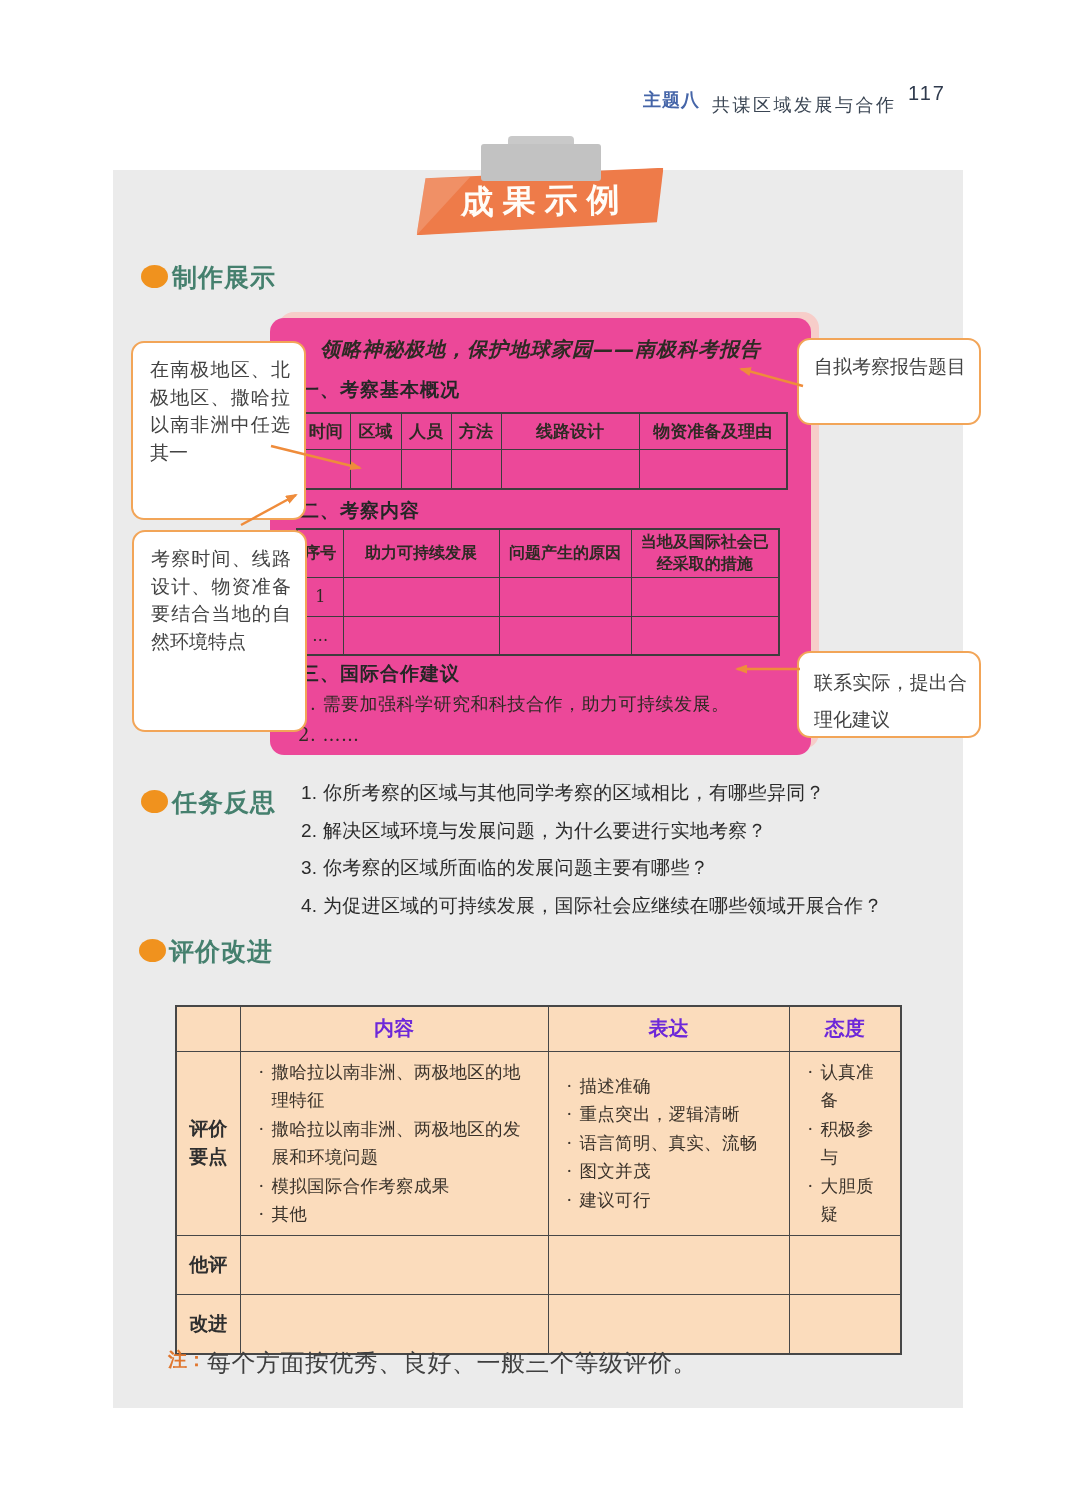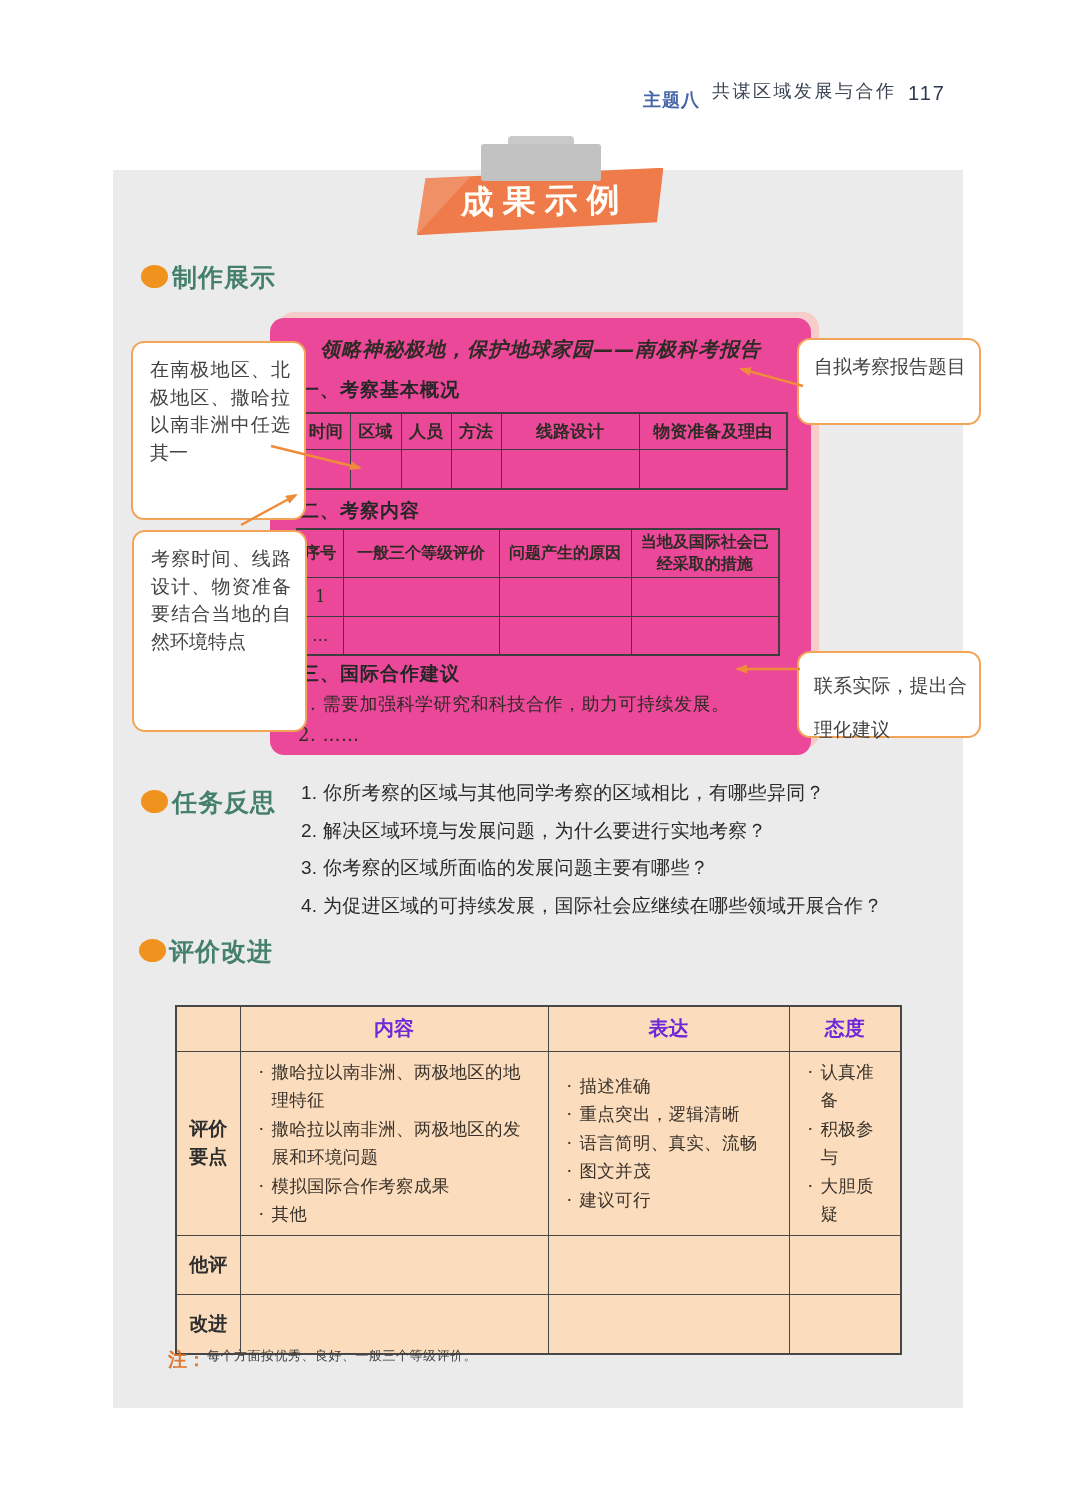--- a/index.html
+++ b/index.html
@@ -1,21 +1,21 @@
 <!DOCTYPE html>
 <html><head>
 <meta charset="utf-8">
 <style>
   html,body{margin:0;padding:0;background:#fff;}
   .page{position:relative;width:1077px;height:1508px;background:#fff;overflow:hidden;
         font-family:"Liberation Sans",sans-serif;border-radius:17px;}
 
   
   .topic-label{position:absolute;left:643px;top:88px;font-size:18px;font-weight:700;color:#4565a8;letter-spacing:1px;}
-  .topic-title{position:absolute;left:712px;top:79px;font-size:18px;color:#3a4553;letter-spacing:2.5px;}
+  .topic-title{position:absolute;left:712px;top:93px;font-size:18px;color:#3a4553;letter-spacing:2.5px;}
   .page-number{position:absolute;left:908px;top:82px;font-size:20px;color:#2f3a4d;letter-spacing:2px;}
 
   
   .panel{position:absolute;left:113px;top:170px;width:850px;height:1238px;background:#ebebeb;}
 
   
   .banner{position:absolute;left:416px;top:170px;width:248px;height:63px;background:#ee7b49;
           clip-path:polygon(4% 10%,100% 0%,97% 86%,0% 100%);transform:rotate(-1deg);}
   .banner::before{content:"";position:absolute;inset:0;background:rgba(255,255,255,.16);
           clip-path:polygon(4% 10%,22% 9%,0% 100%);}
@@ -46,42 +46,42 @@
   .t2 thead tr{height:48px;margin-top:28px;} .t2 tbody tr{height:39px;}
   .t2 th{font-size:16px;line-height:1.4;}
   .t2 td{font-size:16px;text-align:center;font-family:"DejaVu Serif",serif;color:#2e2a24;}
 
   
   .callout{position:absolute;background:#fff;border:2px solid #f2a558;border-radius:13px;
           color:#434343;font-size:19px;line-height:27.5px;text-align:justify;text-justify:inter-character;}
   .co-l1{left:131px;top:341px;width:140px;height:162px;padding:13px 14px 0 17px;}
   .co-l2{left:132px;top:530px;width:140px;height:185px;padding:13px 14px 0 17px;}
   .co-r1{left:797px;top:338px;width:153px;height:72px;padding:11px 12px 0 15px;line-height:31px;}
-  .co-r2{left:797px;top:651px;width:153px;height:72px;padding:11px 12px 0 15px;line-height:44px;}
+  .co-r2{left:797px;top:651px;width:153px;height:72px;padding:11px 12px 0 15px;line-height:37px;}
 
   
   .questions{position:absolute;left:301px;top:782px;width:665px;font-size:19px;color:#2b2b2b;}
   .questions div{line-height:21px;margin-bottom:16.5px;letter-spacing:.3px;}
 
   
   .eval{position:absolute;left:175px;top:1005px;width:725px;border-collapse:collapse;table-layout:fixed;}
   .eval,.eval th,.eval td{border:1.5px solid #474747;}
   .eval{border-width:2px;}
   .eval th,.eval td{background:#fbdcbc;}
   .eval thead tr{height:45px;}
   .eval .r-kp{height:172px;} .eval .r-he{height:54px;} .eval .r-gai{height:54px;}
   .eval th{font-size:20px;font-weight:700;color:#6d28d9;}
   .eval .rowlab{font-size:19px;font-weight:700;color:#2f2f2f;padding:15px 11px;line-height:28px;text-align:center;}
   .bullets{display:flex;flex-direction:column;justify-content:center;height:100%;
           font-family:"DejaVu Serif",serif;color:#3b332b;font-size:17.5px;}
   .bullets div{position:relative;padding-left:18px;line-height:28.5px;letter-spacing:.3px;}
   .bullets div::before{content:"·";position:absolute;left:5px;}
   .cell-pad{padding:6px 10px 6px 13px;vertical-align:middle;}
   .note-label{position:absolute;left:168px;top:1347px;font-size:19px;font-weight:700;color:#e0762e;}
-  .note-text{position:absolute;left:207px;top:1347px;font-size:13px;color:#3f3f3f;letter-spacing:.5px;}
+  .note-text{position:absolute;left:207px;top:1347px;font-size:24px;color:#3f3f3f;letter-spacing:.5px;}
 
   .arrows{position:absolute;left:0;top:0;pointer-events:none;}
 </style>
 </head>
 <body>
 
 <div class="page">
 
   <span class="topic-label">主题八</span>
   <span class="topic-title">共谋区域发展与合作</span>
@@ -138,21 +138,21 @@
     <table class="ctab t2">
       <colgroup>
           <col style="width:46px">
           <col style="width:156px">
           <col style="width:132px">
           <col style="width:148px">
         </colgroup>
       <thead>
         <tr>
           <th class="kai">序号</th>
-          <th class="kai">一般三个等级评价</th>
+          <th class="kai">助力可持续发展</th>
           <th class="kai">问题产生的原因</th>
           <th class="kai">当地及国际社会已经采取的措施</th>
         </tr>
       </thead>
       <tbody>
         <tr>
           <td>1</td>
           <td></td>
             <td></td>
             <td></td>

